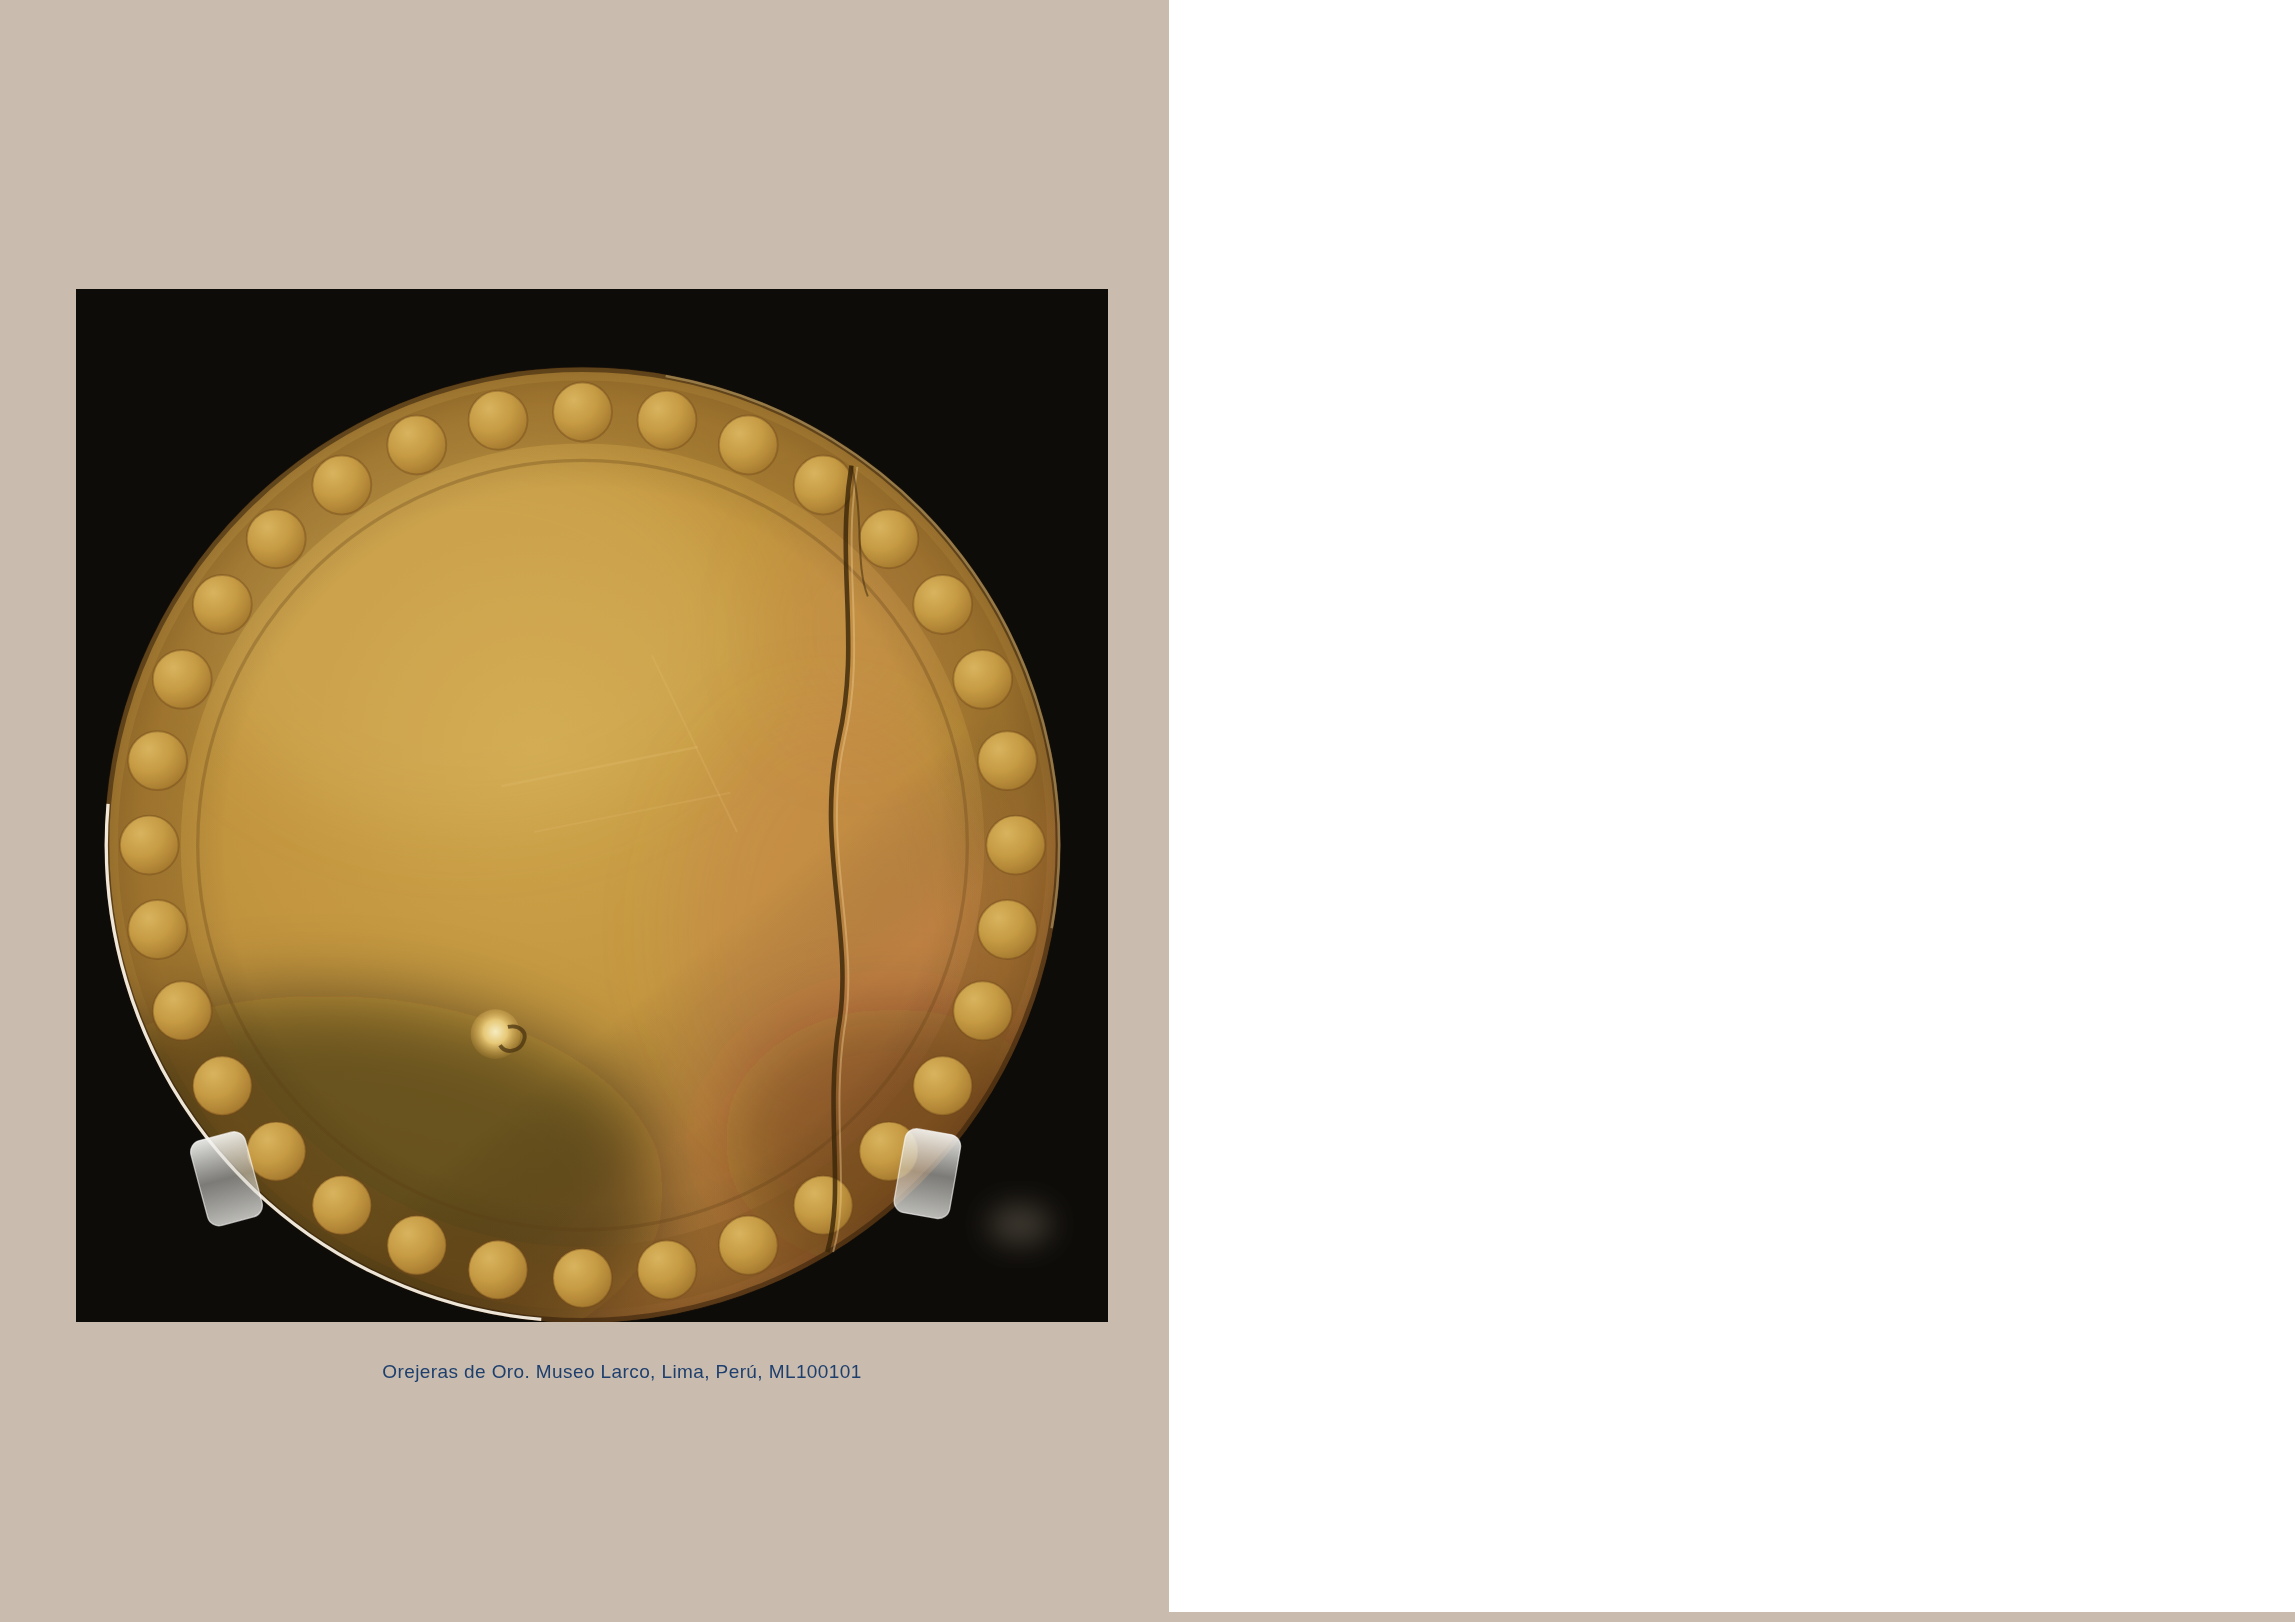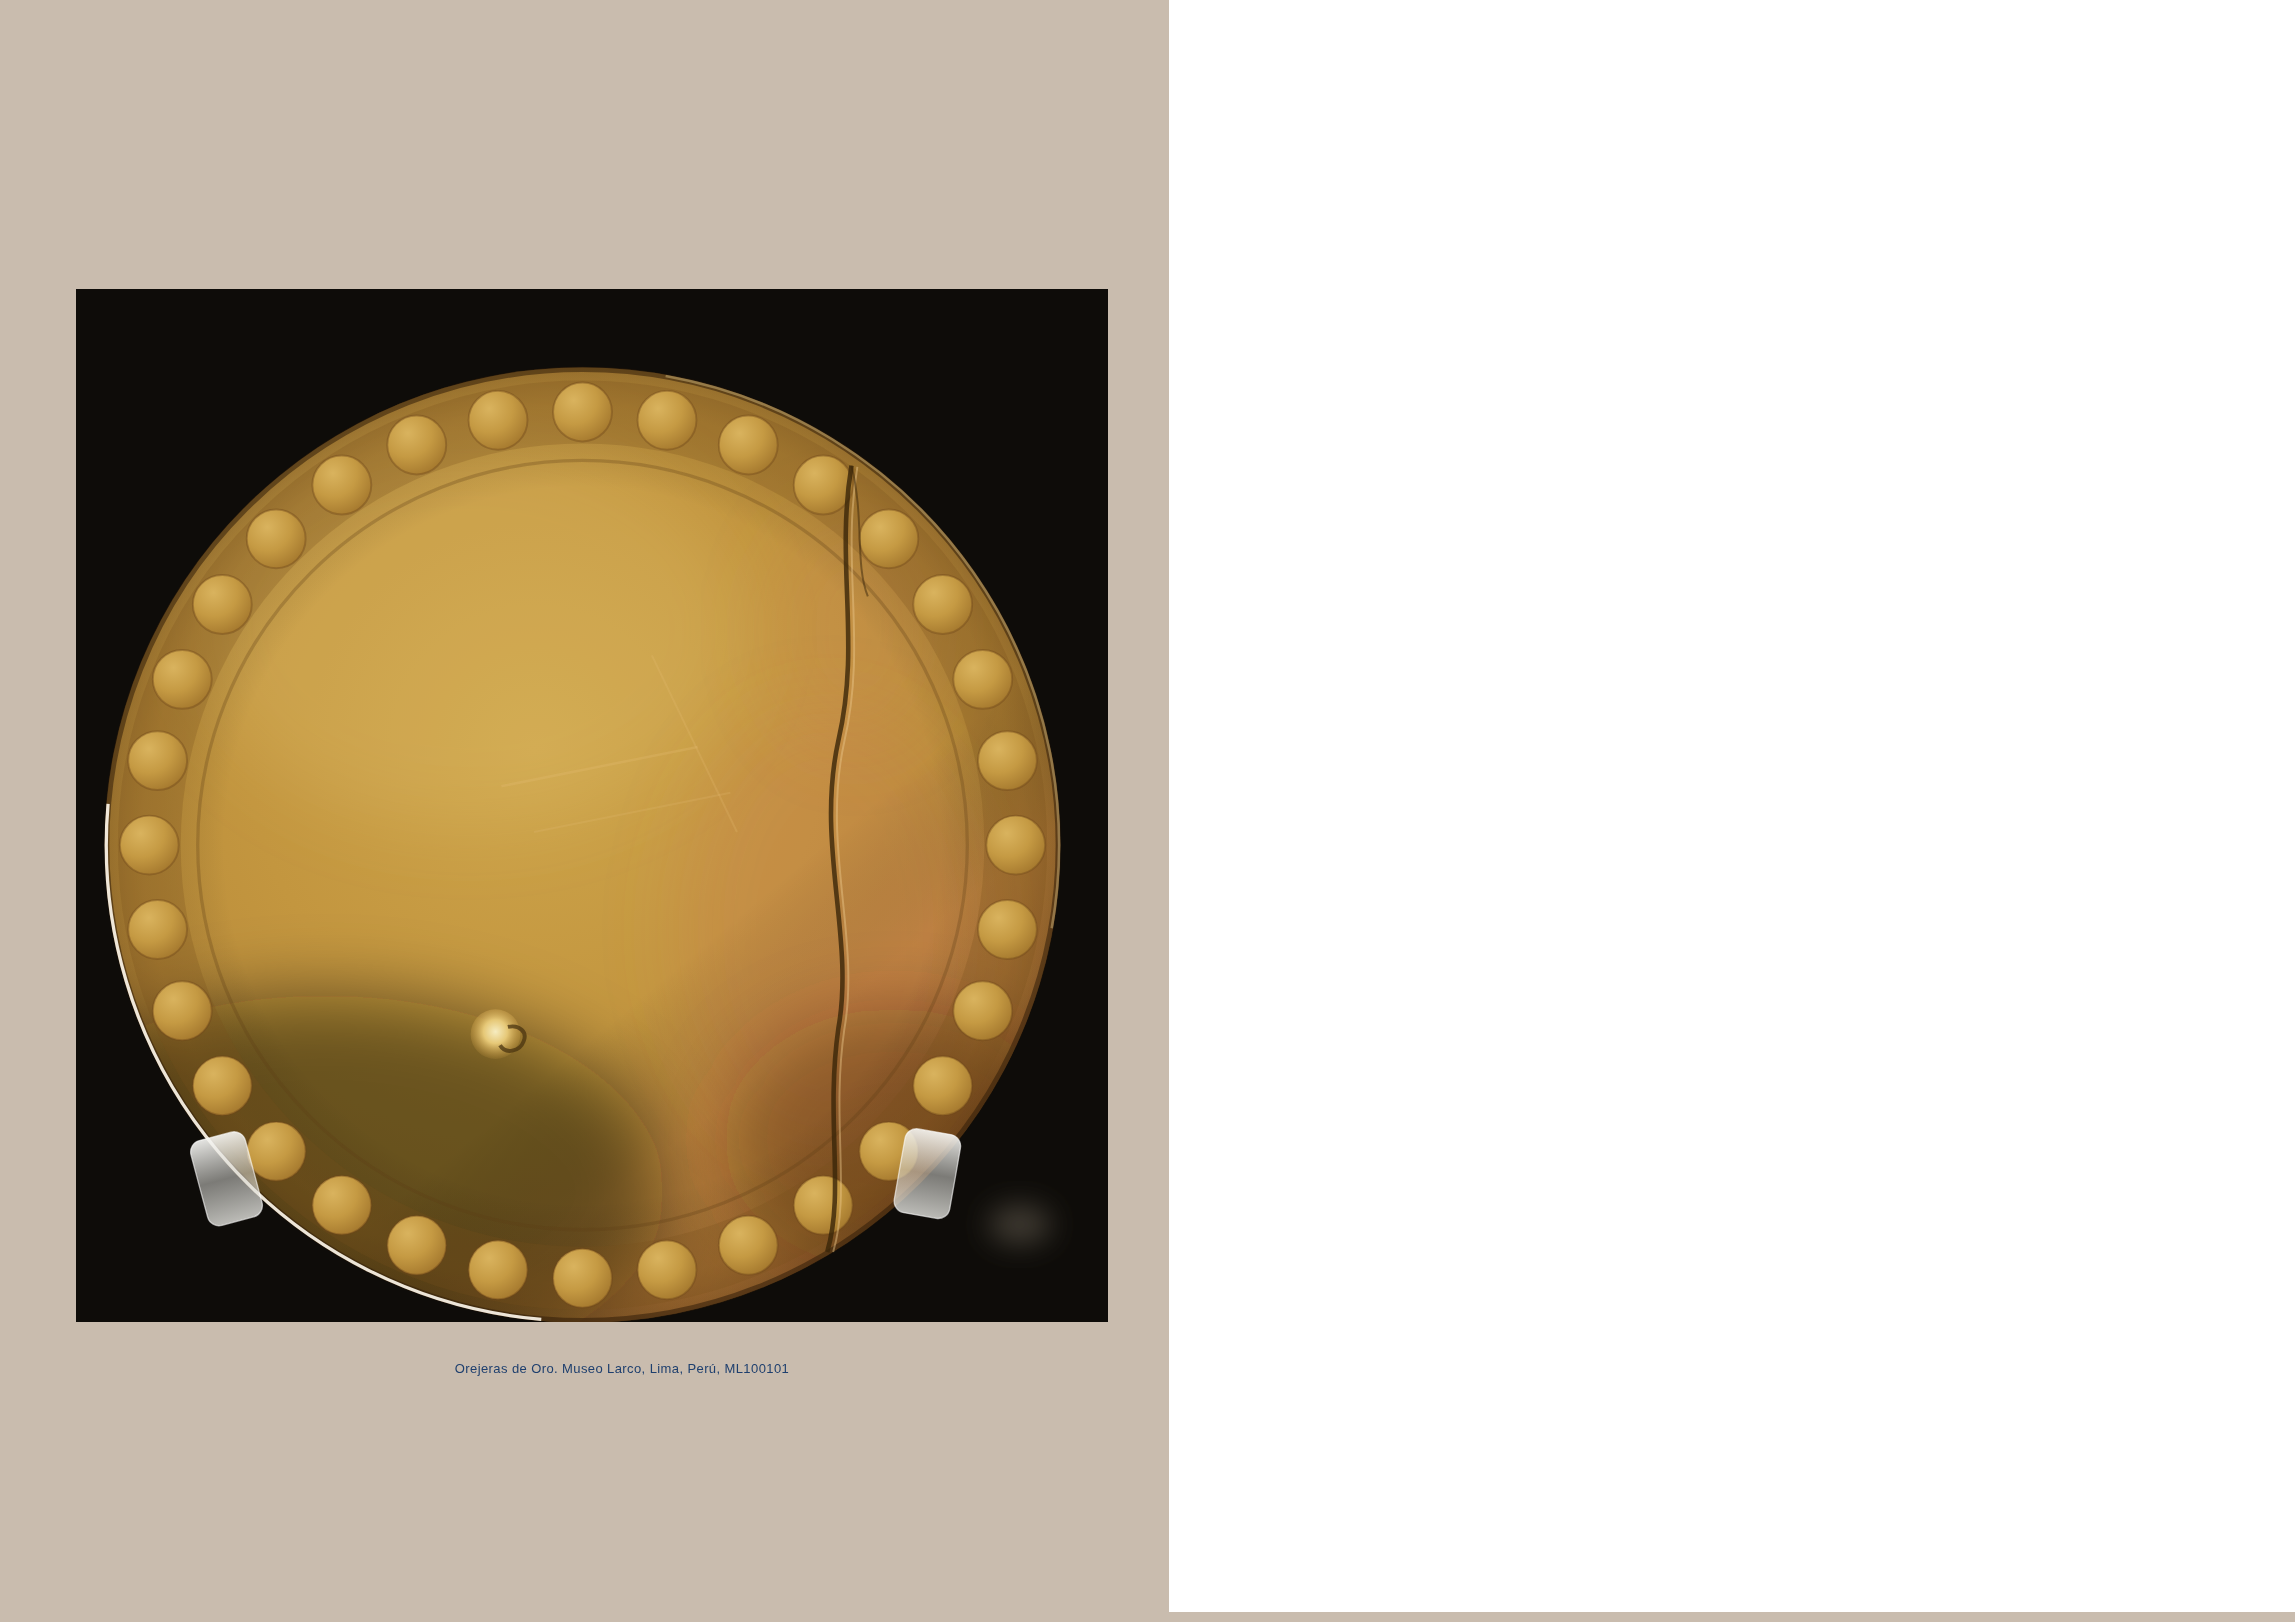--- a/index.html
+++ b/index.html
@@ -15,21 +15,21 @@
     position:absolute;left:0;top:0;width:1169px;height:1623px;
     background:var(--beige,#c9bcae);
   }
   .photo-frame{
     position:absolute;left:76px;top:289px;width:1032px;height:1033px;
     background:var(--photo-bg,#0e0c09);
   }
   .photo-frame svg{display:block;width:100%;height:100%;}
   .photo-caption{
     position:absolute;left:131px;top:1361px;width:982px;
-    text-align:center;font-size:13px;font-weight:500;letter-spacing:0.4px;
+    text-align:center;font-size:19px;font-weight:500;letter-spacing:0.4px;
     color:var(--navy,#1e3f6e);
   }
 
   
   .right-panel{
     position:absolute;left:1169px;top:0;width:1126px;height:1623px;background:#ffffff;
   }
   .bottom-strip{
     position:absolute;left:0;bottom:0;width:2295px;height:11px;
     background:var(--beige,#c9bcae);

